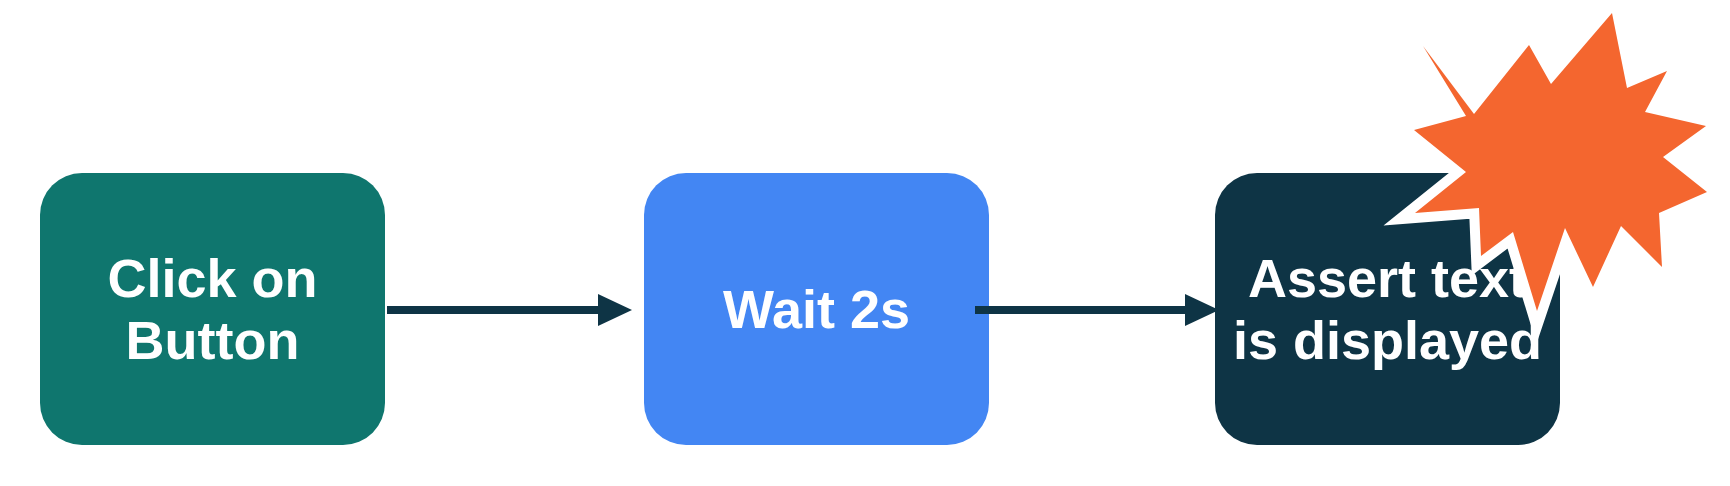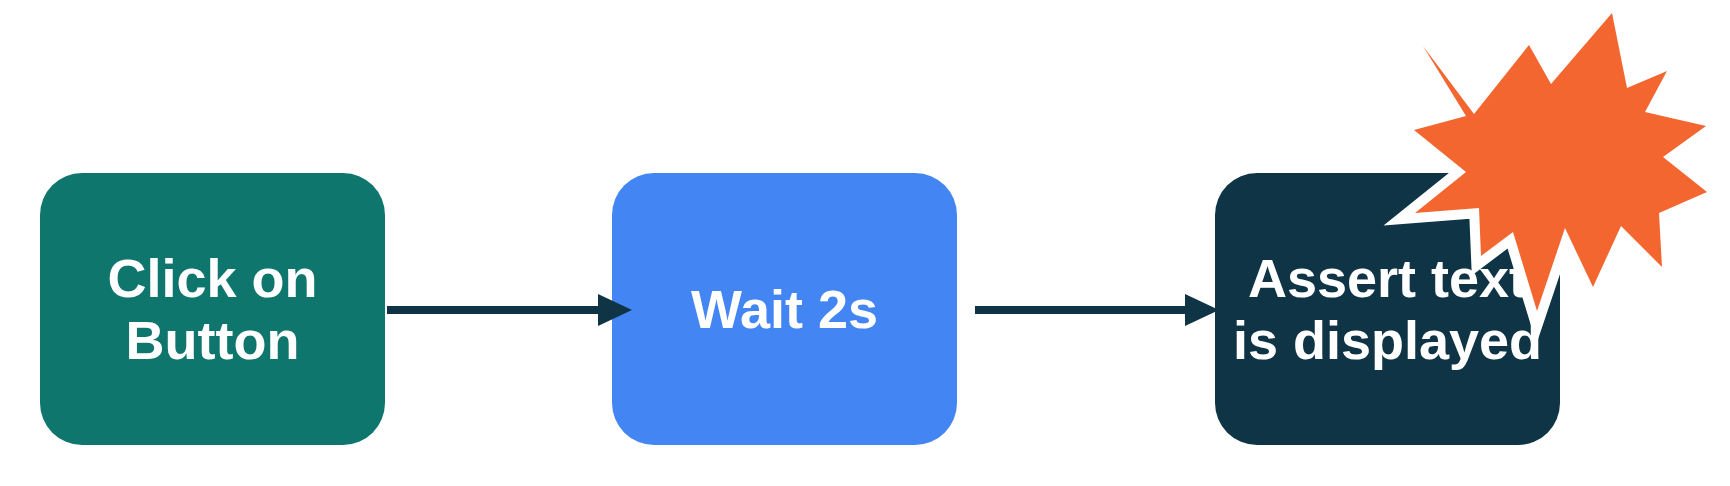--- a/index.html
+++ b/index.html
@@ -29,21 +29,21 @@
     padding: 0 10px;
     z-index: 1;
   }
   .node .node-label {
     font-size: 54px;
     font-weight: 700;
     line-height: 62px;
     letter-spacing: 0;
   }
   .node-1 { left: 40px; }
-  .node-2 { left: 612px; }
+  .node-2 { left: 644px; }
   .node-3 { left: 1215px; }
   .overlay {
     position: absolute;
     left: 0;
     top: 0;
     width: 1730px;
     height: 486px;
     z-index: 5;
     pointer-events: none;
   }

